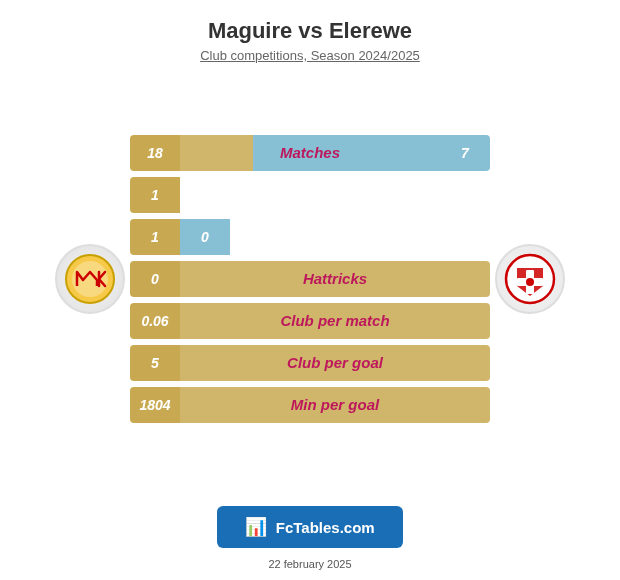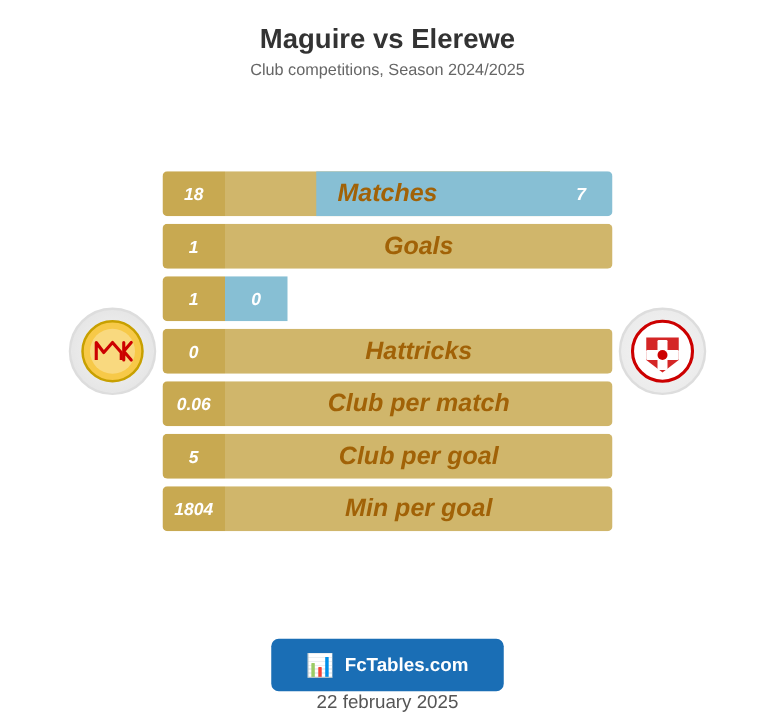--- a/index.html
+++ b/index.html
@@ -22,20 +22,21 @@
     .header h1 {
       font-size: 22px;
       font-weight: bold;
       color: #333;
     }
 
     .header .subtitle {
       font-size: 13px;
       color: #666;
       margin-top: 4px;
+      text-decoration: underline;
     }
 
     .main-area {
       display: flex;
       flex-direction: row;
       align-items: center;
       justify-content: center;
       width: 100%;
       margin-top: 12px;
       flex: 1;
@@ -120,22 +121,22 @@
       position: absolute;
       left: 0;
       top: 0;
       bottom: 0;
       background: #87bfd4;
     }
 
     .stat-label {
       position: relative;
       z-index: 2;
-      color: #a16207;
-      font-size: 20px;
+      color: #be185d;
+      font-size: 15px;
       font-weight: bold;
       text-align: center;
       width: 100%;
     }
 
     .stat-right-val {
       background: #87bfd4;
       color: #fff;
       font-weight: bold;
       font-size: 14px;
@@ -166,21 +167,22 @@
       gap: 8px;
     }
 
     .fctables-badge .ft-icon {
       font-size: 18px;
     }
 
     .footer-date {
       text-align: center;
       color: #555;
-      font-size: 15px;
+      font-size: 11px;
+      margin-top: 10px;
       margin-bottom: 10px;
     }
 
     
     .mk-logo {
       width: 54px;
       height: 54px;
     }
     .bromley-logo {
       width: 54px;
@@ -216,24 +218,20 @@
         <div class="stat-left-val">18</div>
         <div class="stat-bar-area">
           <div class="stat-bar-bg" style="width: 100%;"></div>
           <div class="stat-bar-fill" style="left: 28%; width: 72%;"></div>
           <div class="stat-label">Matches</div>
         </div>
         <div class="stat-right-val">7</div>
       </div>
       <div class="stat-row no-right">
         <div class="stat-left-val">1</div>
-        <div class="stat-bar-area">
-          <div class="stat-bar-bg" style="width: 100%;"></div>
-          <div class="stat-label">Goals</div>
-        </div>
       </div>
       <div class="stat-row">
         <div class="stat-left-val">1</div>
         <div class="stat-right-val">0</div>
       </div>
       <div class="stat-row no-right">
         <div class="stat-left-val">0</div>
         <div class="stat-bar-area">
           <div class="stat-bar-bg" style="width: 100%;"></div>
           <div class="stat-label">Hattricks</div>

